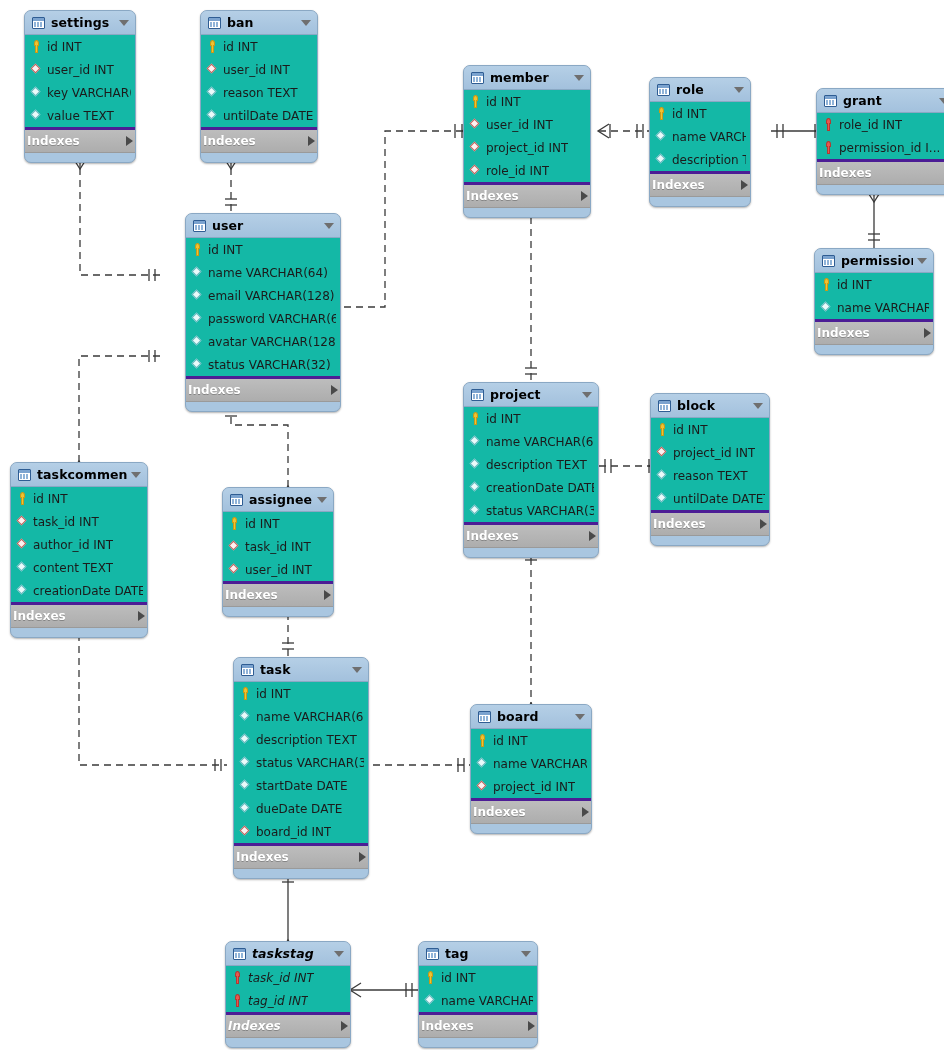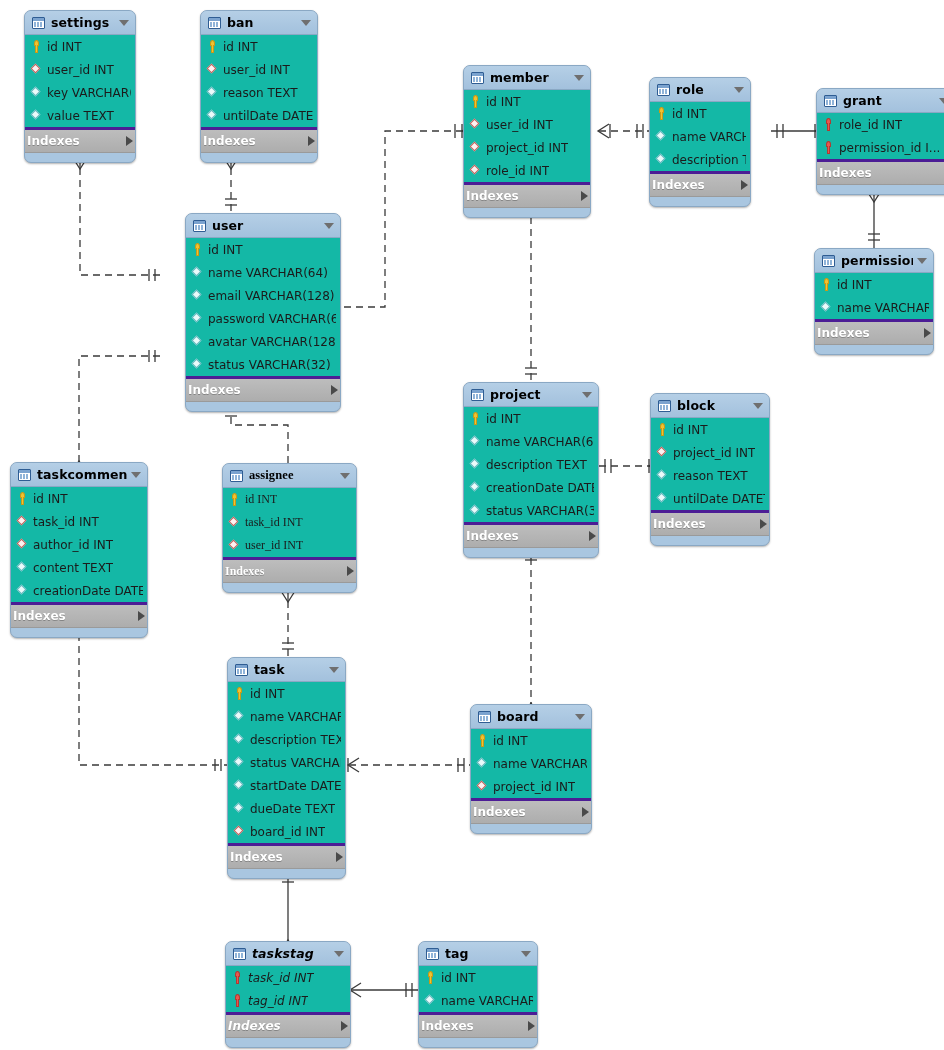--- a/index.html
+++ b/index.html
@@ -575,21 +575,21 @@
         <div class="col">
           <span class="g g-plain"></span>
           <span class="txt">creationDate DATETI...</span>
         </div>
       </div>
       <div class="idx">
         <span class="idx-label">Indexes</span>
         <span class="idx-tri"></span>
       </div>
     </div>
-    <div class="tbl" style="left: 222px; top: 463px; width: 135px; font-family: Liberation Serif, serif;">
+    <div class="tbl" style="left: 222px; top: 487px; width: 112px;">
       <div class="tbl-head">
         <span class="tbl-ico"></span>
         <span class="tbl-name">assignee</span>
         <span class="caret"></span>
       </div>
       <div class="cols">
         <div class="col">
           <span class="g g-pk"></span>
           <span class="txt">id INT</span>
         </div>
@@ -600,21 +600,21 @@
         <div class="col">
           <span class="g g-fk"></span>
           <span class="txt">user_id INT</span>
         </div>
       </div>
       <div class="idx">
         <span class="idx-label">Indexes</span>
         <span class="idx-tri"></span>
       </div>
     </div>
-    <div class="tbl" style="left: 227px; top: 657px; width: 119px;">
+    <div class="tbl" style="left: 233px; top: 657px; width: 136px;">
       <div class="tbl-head">
         <span class="tbl-ico"></span>
         <span class="tbl-name">task</span>
         <span class="caret"></span>
       </div>
       <div class="cols">
         <div class="col">
           <span class="g g-pk"></span>
           <span class="txt">id INT</span>
         </div>
@@ -629,21 +629,21 @@
         <div class="col">
           <span class="g g-plain"></span>
           <span class="txt">status VARCHAR(3...</span>
         </div>
         <div class="col">
           <span class="g g-plain"></span>
           <span class="txt">startDate DATE</span>
         </div>
         <div class="col">
           <span class="g g-plain"></span>
-          <span class="txt">dueDate TEXT</span>
+          <span class="txt">dueDate DATE</span>
         </div>
         <div class="col">
           <span class="g g-fk"></span>
           <span class="txt">board_id INT</span>
         </div>
       </div>
       <div class="idx">
         <span class="idx-label">Indexes</span>
         <span class="idx-tri"></span>
       </div>

